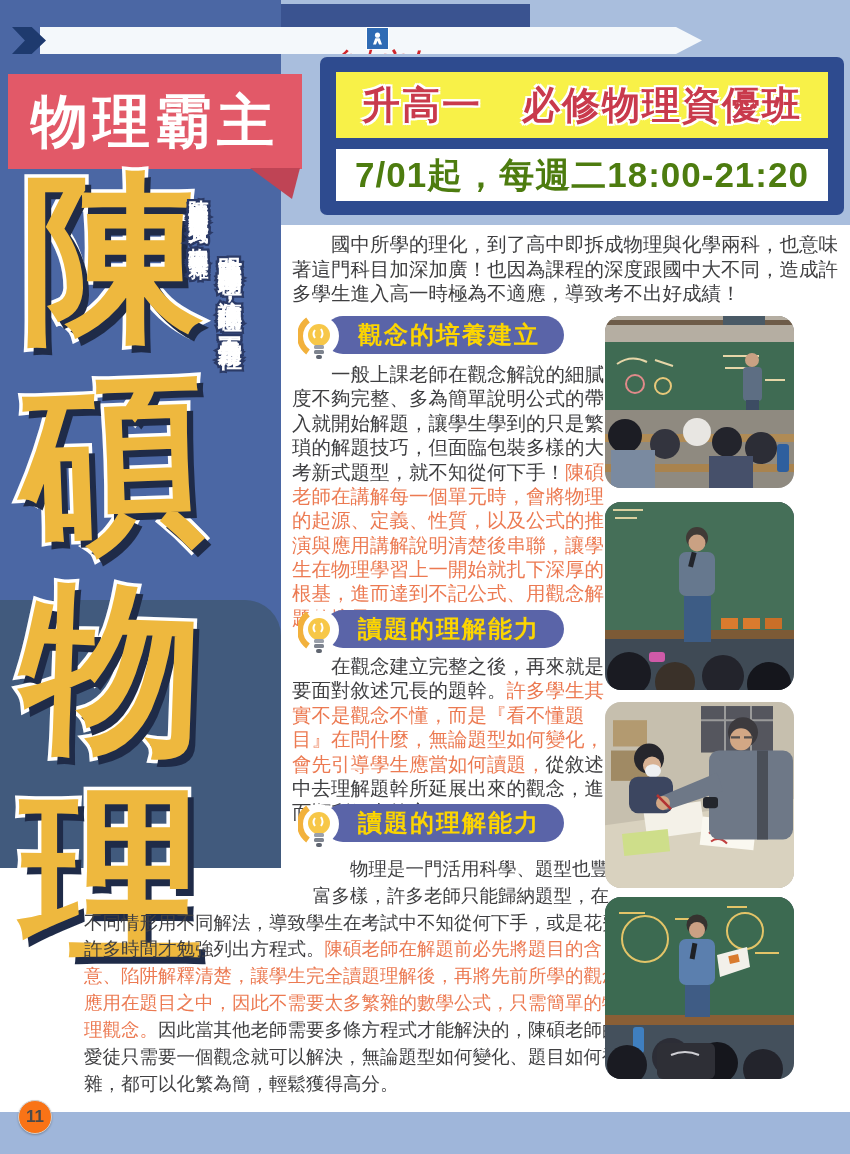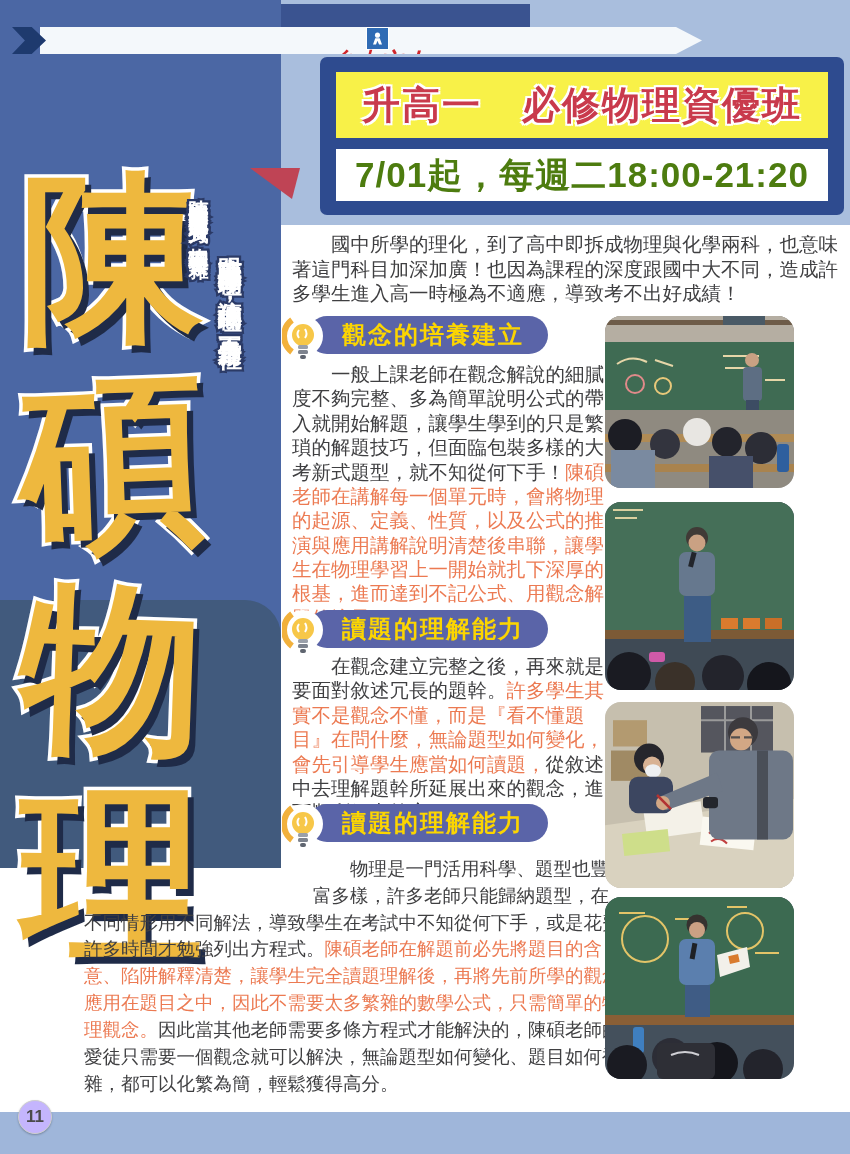--- a/index.html
+++ b/index.html
@@ -54,35 +54,35 @@
   
   .intro{position:absolute;left:292px;top:232px;width:554px;margin:0;color:#3f3f41;
         font-size:19.5px;line-height:1.26;text-indent:2em;font-weight:500;}
   .body{position:absolute;margin:0;color:#3f3f41;font-weight:500;}
   .body .accent{color:#ec7a52;}
   .body-1{left:292px;top:362px;width:312px;font-size:19.5px;line-height:1.25;text-indent:2em;}
   .body-2{left:292px;top:654px;width:312px;font-size:19.5px;line-height:1.25;text-indent:2em;}
   .body-3{left:64px;top:856px;width:538px;font-size:18.5px;line-height:1.45;text-indent:2em;margin-left:20px;}
   .col-spacer{float:left;width:229px;height:30px;}
   
-  .sec-head{position:absolute;left:282px;display:flex;align-items:flex-start;}
+  .sec-head{position:absolute;left:282px;display:flex;align-items:flex-start;padding-left:16px;}
   .bulb{width:44px;height:58px;flex:0 0 auto;position:relative;z-index:2;}
   .pill{background:#5a64a8;color:#fcd500;font-weight:900;font-size:24px;line-height:38px;
         height:38px;border-radius:19px;padding:0 24px 0 34px;margin-left:-18px;margin-top:2px;
         letter-spacing:2px;white-space:nowrap;}
   .sh-1{top:314px;} .sh-2{top:608px;} .sh-3{top:802px;}
   
   .photo{position:absolute;left:605px;width:189px;border-radius:16px;overflow:hidden;
         background:#ddd;}
   .photo svg{display:block;width:100%;height:100%;}
   .ph-1{top:316px;height:172px;} .ph-2{top:502px;height:188px;}
   .ph-3{top:702px;height:186px;} .ph-4{top:897px;height:182px;}
   
   .page-badge{position:absolute;left:18px;top:1100px;width:32px;height:32px;border-radius:50%;
-        background:#c4b5fd;border:1px solid #cfcfcf;color:#4a4a4a;font-weight:900;font-size:17px;
+        background:#f97316;border:1px solid #cfcfcf;color:#4a4a4a;font-weight:900;font-size:17px;
         text-align:center;line-height:32px;box-shadow:0 1px 2px rgba(0,0,0,0.25);}
 </style>
 </head>
 <body>
 
 <div class="page">
 
   <div class="top-band"></div>
   <div class="navy-band"></div>
 
@@ -95,20 +95,21 @@
         <svg width="15" height="15" viewBox="0 0 20 20">
           <circle cx="10" cy="5.5" r="3.4" fill="#ffffff"></circle>
           <path d="M4 18 L7 9.5 h6 L16 18 h-4 l-2 -5 -2 5 z" fill="#ffffff"></path>
         </svg>
       </span>
     <span class="logo-text">台中立人</span>
     <span class="tagline">私中班・國中班・高中班・重考班・口試班・戰鬥營 六十年豐富辦學經驗</span>
   </div>
   <div class="chevron"></div>
 
+  <div class="badge-red">物理霸主</div>
   <div class="badge-tail"></div>
 
   <div class="hero-card">
     <div class="course-banner">升高一　必修物理資優班</div>
     <div class="schedule-banner">7/01起，每週二18:00-21:20</div>
   </div>
 
   <div class="v-title">
     <span>陳</span>
     <span>碩</span>

